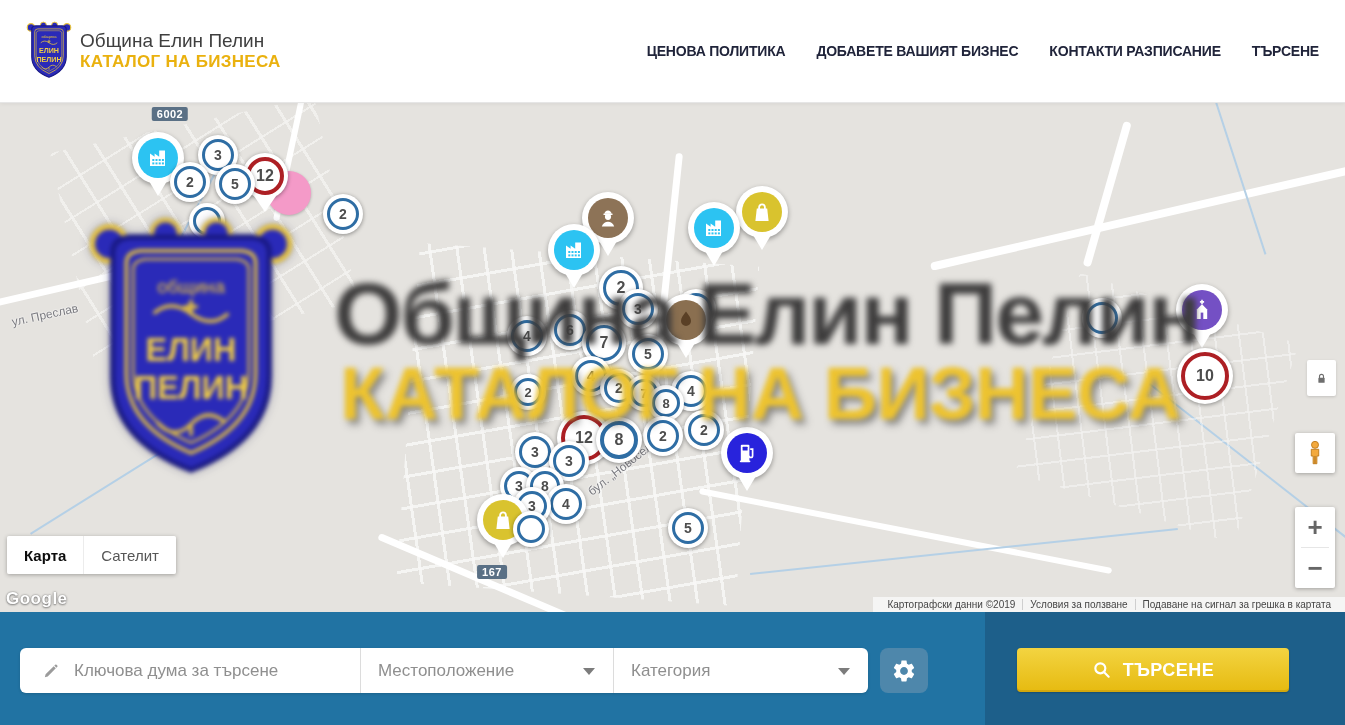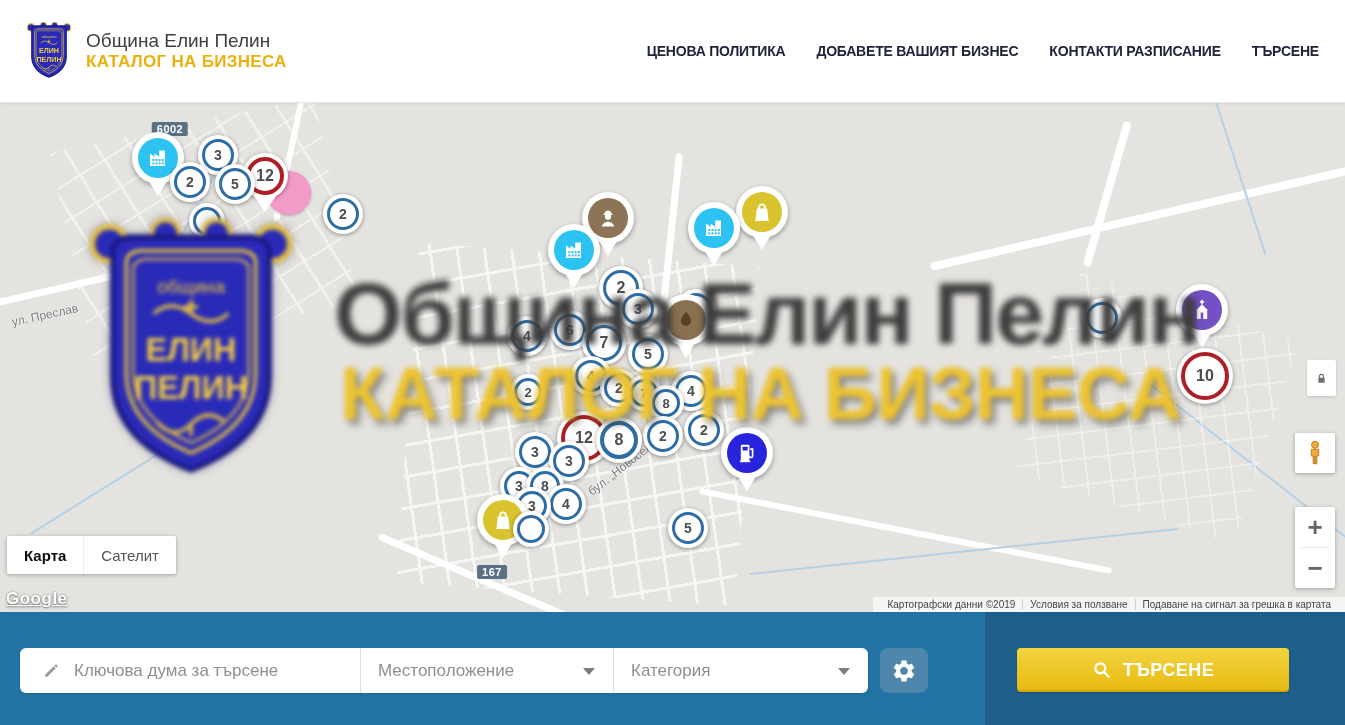--- a/index.html
+++ b/index.html
@@ -3,21 +3,21 @@
 <meta charset="utf-8">
 <style>
   html,body{margin:0;padding:0;background:#fff;}
   .page{position:relative;width:1345px;height:725px;overflow:hidden;
     font-family:"Liberation Sans",sans-serif;background:#fff;}
 
   
   .header{position:absolute;left:0;top:0;width:1345px;height:103px;background:#fff;
     border-bottom:1px solid #e6e6e6;box-shadow:0 1px 4px rgba(0,0,0,.06);z-index:600;
     display:flex;align-items:center;justify-content:space-between;padding:0 26px;box-sizing:border-box;}
-  .brand{display:flex;align-items:center;gap:14px;}
+  .brand{display:flex;align-items:center;gap:8px;}
   .brand-crest{width:46px;height:60px;}
   .brand-title{font-size:19px;font-weight:400;color:#3f3f3f;line-height:1.15;}
   .brand-sub{font-size:17px;font-weight:700;color:#eab10e;letter-spacing:.3px;}
   .nav{display:flex;gap:31px;list-style:none;margin:0;padding:0;}
   .nav li{font-size:14px;font-weight:700;color:#20243a;letter-spacing:-.2px;cursor:pointer;white-space:nowrap;}
 
   
   .map{position:absolute;left:0;top:103px;width:1345px;height:509px;background:#e5e3df;overflow:hidden;cursor:grab;}
   .road,.stream,.gridpatch{position:absolute;transform-origin:0 0;}
   .road{background:#fff;border-radius:4px;}
@@ -54,21 +54,21 @@
     text-shadow:4px 5px 6px rgba(40,40,40,.55);pointer-events:none;}
 
   
   .maptype{position:absolute;left:7px;top:433px;display:flex;z-index:520;
     box-shadow:0 1px 4px rgba(0,0,0,.3);border-radius:2px;overflow:hidden;}
   .maptype button{border:0;background:#fff;height:38px;font-family:inherit;font-size:15px;
     color:#565656;padding:0 17px;cursor:pointer;}
   .maptype button.active{font-weight:700;color:#0c0c0c;}
   .maptype button + button{border-left:1px solid #ececec;}
   .glogo{position:absolute;left:6px;bottom:3px;z-index:520;font-size:17px;font-weight:700;color:#fff;
-    letter-spacing:.5px;text-shadow:0 0 2px rgba(90,90,90,.8),0 1px 2px rgba(90,90,90,.6);cursor:pointer;text-decoration:underline;}
+    letter-spacing:.5px;text-shadow:0 0 2px rgba(90,90,90,.8),0 1px 2px rgba(90,90,90,.6);cursor:pointer;}
   .attrib{position:absolute;right:0;bottom:0;height:15px;z-index:520;display:flex;align-items:center;
     background:rgba(250,250,250,.78);padding:0 7px;font-size:10px;color:#454545;}
   .attrib span{padding:0 7px;white-space:nowrap;}
   .attrib span + span{border-left:1px solid #cfcfcf;cursor:pointer;}
   .lockbtn{position:absolute;right:9px;top:257px;width:29px;height:36px;background:#fff;border-radius:2px;
     z-index:520;display:flex;align-items:center;justify-content:center;box-shadow:0 1px 3px rgba(0,0,0,.15);cursor:pointer;}
   .lockbtn svg{width:15px;height:15px;}
   .pegman{position:absolute;right:10px;top:330px;width:40px;height:40px;background:#fff;border-radius:2px;
     z-index:520;display:flex;align-items:center;justify-content:center;box-shadow:0 1px 4px rgba(0,0,0,.3);cursor:grab;}
   .pegman svg{width:28px;height:28px;}
@@ -428,21 +428,21 @@
         <div class="cluster" style="left: 668px; top: 405px; width: 40px; height: 40px; z-index: 425;">
           <div class="cring" style="border-width:3px;font-size:14px">
             <span>5</span>
           </div>
         </div>
         <div class="cluster red" style="left: 1177px; top: 245px; width: 56px; height: 56px; z-index: 273;">
           <div class="cring" style="border-width:4px;font-size:16px">
             <span>10</span>
           </div>
         </div>
-        <div class="shield" style="left: 170px; top: 26px;">6002</div>
+        <div class="shield" style="left: 170px; top: 11px;">6002</div>
         <div class="shield" style="left: 492px; top: 469px;">167</div>
         <div class="stlabel" style="left: 45px; top: 212px; transform: translate(-50%, -50%) rotate(-12deg);">ул. Преслав</div>
         <div class="stlabel" style="left: 620px; top: 366px; transform: translate(-50%, -50%) rotate(-38deg);">бул. „Новосел</div>
       </div>
 
     <svg class="wm-crest" viewBox="0 0 120 160">
       <circle cx="12" cy="17" r="10" fill="#2a2ab8" stroke="#e9c53b" stroke-width="3"></circle>
       <circle cx="108" cy="17" r="10" fill="#2a2ab8" stroke="#e9c53b" stroke-width="3"></circle>
       <circle cx="45" cy="11" r="8" fill="#2a2ab8" stroke="#e9c53b" stroke-width="2.5"></circle>
       <circle cx="75" cy="11" r="8" fill="#2a2ab8" stroke="#e9c53b" stroke-width="2.5"></circle>

